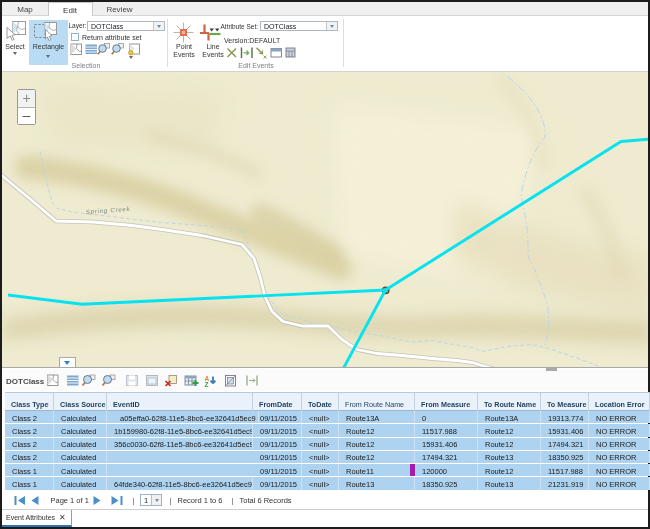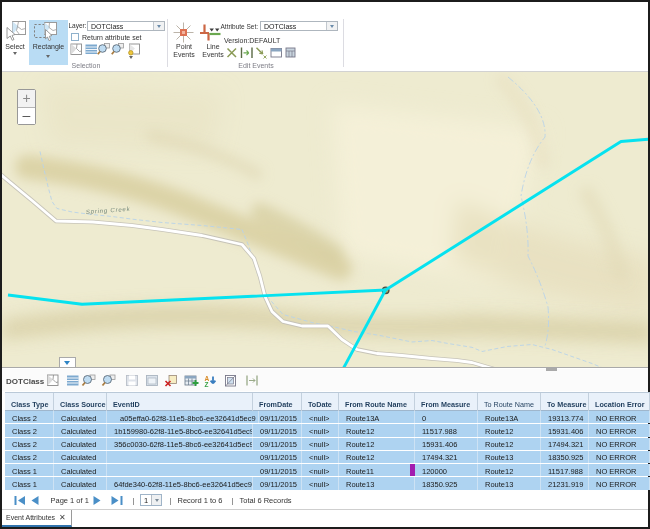--- a/index.html
+++ b/index.html
@@ -15,20 +15,25 @@
 .blabel{position:absolute;font-size:7px;color:#333;text-align:center;line-height:8px}
 .flabel{position:absolute;font-size:7px;color:#333}
 .combo{position:absolute;background:#fff;border:1px solid #aeb6be;height:10px}
 .combo .btn{position:absolute;right:0;top:0;bottom:0;width:11px;background:#f1f2f3;border-left:1px solid #c2c8ce}
 .combo .btn:after{content:"";position:absolute;left:2.6px;top:3.2px;border:2.6px solid transparent;border-top:3px solid #6b8cab}
 .combo .txt{position:absolute;left:3px;top:1px;font-size:7px;color:#222}
 .caret{position:absolute;width:0;height:0;border:2.6px solid transparent;border-top:3px solid #666}
 </style></head>
 <body>
 <div id="frame">
+  <div id="tabstrip">
+    <div class="rtab" style="left:6px;width:34px;">Map</div>
+    <div class="rtab" id="tab-edit">Edit</div>
+    <div class="rtab" style="left:95px;width:45px;">Review</div>
+  </div>
   <div id="ribbon">
 
     <svg class="abs" style="left:3px;top:5px" width="22" height="20" viewBox="0 0 22 20">
       <rect x="7.5" y="0.5" width="13" height="13" fill="#fff" stroke="#9a9a9a"></rect>
       <path d="M7.5 0.5 L13.5 5.5 L11.5 8.5 L7.5 13.5 Z" fill="#cfe6f5" stroke="none"></path>
       <path d="M13.5 0.5 L12.5 5.5 L16.5 8.5 L20.5 7.5" fill="none" stroke="#9a9a9a" stroke-width="0.8"></path>
       <path d="M12.5 5.5 L11.5 9.5 L14.5 13.5" fill="none" stroke="#9a9a9a" stroke-width="0.8"></path>
       <path d="M2 6.5 L10 13.5 L7 14.5 L9 18.5 L7.2 19.3 L5.3 15 L2 17.5 Z" fill="#fff" stroke="#8f8f8f" stroke-width="0.9"></path>
     </svg>
     <div class="blabel" style="left:0px;top:27px;width:26px;">Select</div>
@@ -211,23 +216,23 @@
         <path d="M203 6.5 H209 M209 6.5 l-2 -2 M209 6.5 l-2 2" stroke="#99aa88" stroke-width="1" fill="none"></path>
       </svg>
     </div>
     <div class="abs" id="grid" style="left:3px;top:23px;width:645px;">
         <div style="position:relative;height:19.6px;background:#e9f1fa;border-top:1px solid #bac9d8;border-bottom:1px solid #9fb6cc;box-sizing:border-box">
           <span style="position:absolute;left:0px;top:0;width:49px;height:18px;border-right:1px solid #c3d0dd;font-size:7.2px;font-weight:bold;color:#1f3d5c;padding:7px 0 0 6px;box-sizing:border-box;white-space:nowrap;overflow:hidden">Class Type</span>
           <span style="position:absolute;left:49px;top:0;width:53px;height:18px;border-right:1px solid #c3d0dd;font-size:7.2px;font-weight:bold;color:#1f3d5c;padding:7px 0 0 6px;box-sizing:border-box;white-space:nowrap;overflow:hidden">Class Source</span>
           <span style="position:absolute;left:102px;top:0;width:146px;height:18px;border-right:1px solid #c3d0dd;font-size:7.2px;font-weight:bold;color:#1f3d5c;padding:7px 0 0 6px;box-sizing:border-box;white-space:nowrap;overflow:hidden">EventID</span>
           <span style="position:absolute;left:248px;top:0;width:49px;height:18px;border-right:1px solid #c3d0dd;font-size:7.2px;font-weight:bold;color:#1f3d5c;padding:7px 0 0 6px;box-sizing:border-box;white-space:nowrap;overflow:hidden">FromDate</span>
           <span style="position:absolute;left:297px;top:0;width:37px;height:18px;border-right:1px solid #c3d0dd;font-size:7.2px;font-weight:bold;color:#1f3d5c;padding:7px 0 0 6px;box-sizing:border-box;white-space:nowrap;overflow:hidden">ToDate</span>
-          <span style="position:absolute;left:334px;top:0;width:76px;height:18px;border-right:1px solid #c3d0dd;font-size:7.2px;font-weight:bold;color:#1f3d5c;padding:7px 0 0 6px;box-sizing:border-box;white-space:nowrap;overflow:hidden">From Route Name</span>
+          <span style="position:absolute;left:334px;top:0;width:76px;height:18px;border-right:1px solid #c3d0dd;font-size:7.2px;font-weight:normal;color:#1f3d5c;padding:7px 0 0 6px;box-sizing:border-box;white-space:nowrap;overflow:hidden">From Route Name</span>
           <span style="position:absolute;left:410px;top:0;width:63px;height:18px;border-right:1px solid #c3d0dd;font-size:7.2px;font-weight:bold;color:#1f3d5c;padding:7px 0 0 6px;box-sizing:border-box;white-space:nowrap;overflow:hidden">From Measure</span>
-          <span style="position:absolute;left:473px;top:0;width:63px;height:20px;border-right:1px solid #c3d0dd;font-size:7.2px;font-weight:normal;color:#1f3d5c;padding:7px 0 0 6px;box-sizing:border-box;white-space:nowrap;overflow:hidden">To Route Name</span>
+          <span style="position:absolute;left:473px;top:0;width:63px;height:20px;border-right:1px solid #c3d0dd;font-size:7.2px;font-weight:bold;color:#1f3d5c;padding:7px 0 0 6px;box-sizing:border-box;white-space:nowrap;overflow:hidden">To Route Name</span>
           <span style="position:absolute;left:536px;top:0;width:48px;height:18px;border-right:1px solid #c3d0dd;font-size:7.2px;font-weight:bold;color:#1f3d5c;padding:7px 0 0 6px;box-sizing:border-box;white-space:nowrap;overflow:hidden">To Measure</span>
           <span style="position:absolute;left:584px;top:0;width:61px;height:18px;border-right:1px solid #c3d0dd;font-size:7.2px;font-weight:bold;color:#1f3d5c;padding:7px 0 0 6px;box-sizing:border-box;white-space:nowrap;overflow:hidden">Location Error</span>
         </div>
         <div style="position:absolute;left:0;top:19.6px;width:645px;height:12.27px;background:#aed3f1">
           <span style="position:absolute;left:0px;top:0;width:49px;height:12.27px;border-right:1px solid #cde2f4;font-size:7.5px;color:#1a1a1a;padding:2.5px 0 0 7px;box-sizing:border-box;white-space:nowrap;overflow:hidden">Class 2</span>
           <span style="position:absolute;left:49px;top:0;width:53px;height:12.27px;border-right:1px solid #cde2f4;font-size:7.5px;color:#1a1a1a;padding:2.5px 0 0 7px;box-sizing:border-box;white-space:nowrap;overflow:hidden">Calculated</span>
           <span style="position:absolute;left:108px;top:0;width:146px;height:12.27px;border-right:1px solid #cde2f4;font-size:7.5px;color:#1a1a1a;padding:2.5px 0 0 7px;box-sizing:border-box;white-space:nowrap;overflow:hidden">a05effa0-62f8-11e5-8bc6-ee32641d5ec9</span>
           <span style="position:absolute;left:248px;top:0;width:49px;height:12.27px;border-right:1px solid #cde2f4;font-size:7.5px;color:#1a1a1a;padding:2.5px 0 0 7px;box-sizing:border-box;white-space:nowrap;overflow:hidden">09/11/2015</span>
           <span style="position:absolute;left:297px;top:0;width:37px;height:12.27px;border-right:1px solid #cde2f4;font-size:7.5px;color:#1a1a1a;padding:2.5px 0 0 7px;box-sizing:border-box;white-space:nowrap;overflow:hidden">&lt;null&gt;</span>
           <span style="position:absolute;left:334px;top:0;width:76px;height:12.27px;border-right:1px solid #cde2f4;font-size:7.5px;color:#1a1a1a;padding:2.5px 0 0 7px;box-sizing:border-box;white-space:nowrap;overflow:hidden">Route13A</span>

